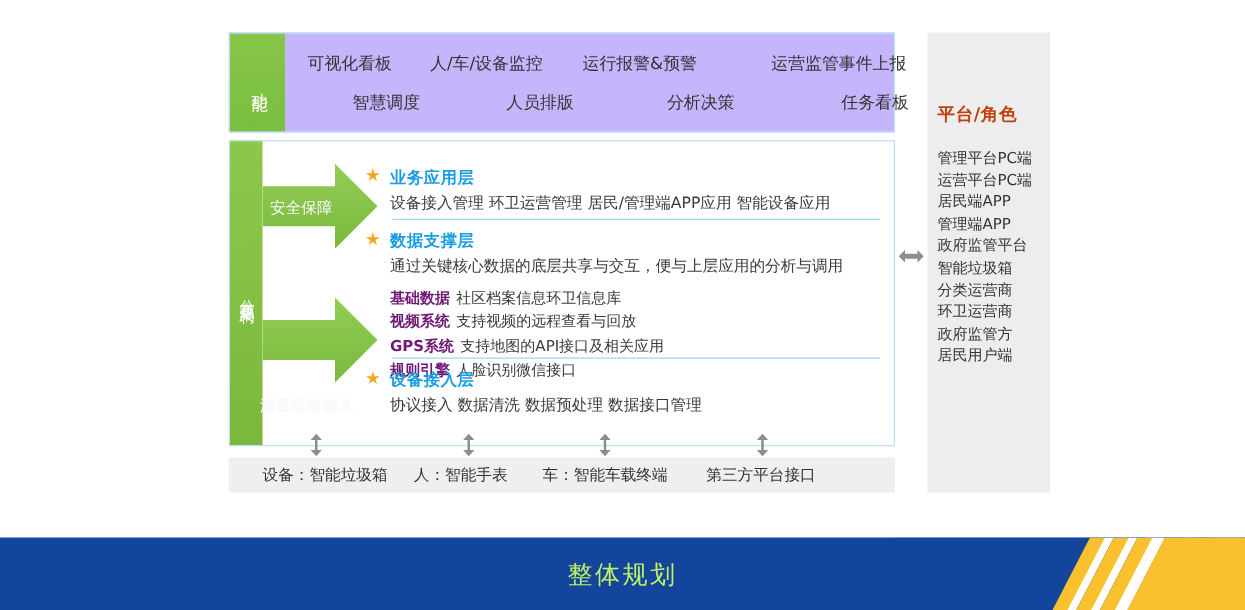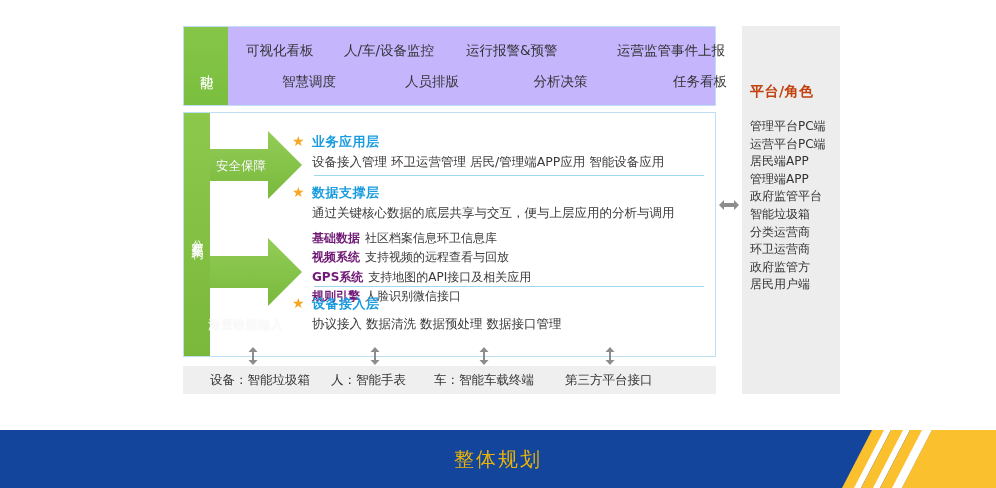--- a/index.html
+++ b/index.html
@@ -144,21 +144,21 @@
   
   .banner {
     position: absolute; left: 0; top: 430px;
     width: 996px; height: 58px;
     background: #12459b;
     overflow: hidden;
   }
   .banner-title {
     position: absolute; left: 0; top: 0; width: 996px; height: 58px;
     display: flex; align-items: center; justify-content: center;
-    color: #eab308; font-size: 20px; letter-spacing: 2px;
+    color: #bef264; font-size: 20px; letter-spacing: 2px;
     z-index: 5;
   }
   .banner svg { position: absolute; right: 0; top: 0; }
 </style>
 </head>
 <body>
 
 <div id="root">
 
   <div class="fn-panel">

